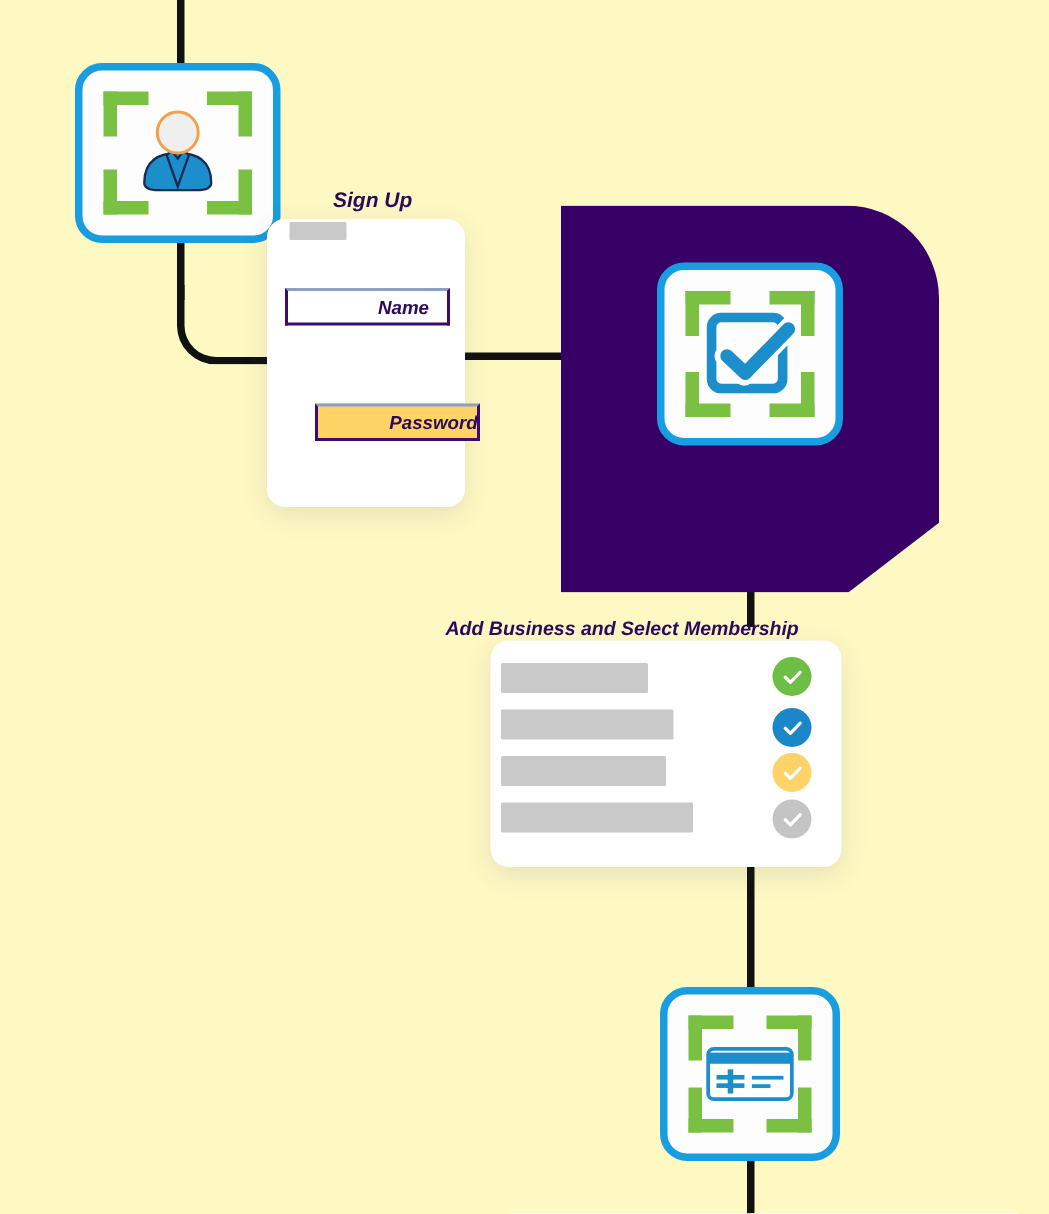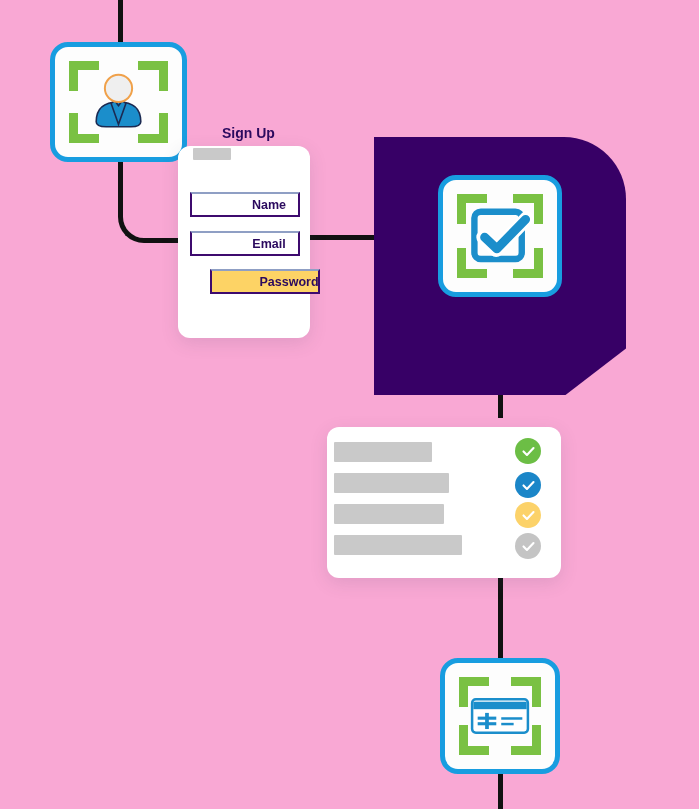--- a/index.html
+++ b/index.html
@@ -7,22 +7,23 @@
     padding: 0;
     background: #ffffff;
   }
   body {
     font-family: "Liberation Sans", sans-serif;
   }
   #stage {
     position: relative;
     width: 699px;
     height: 809px;
-    background: #f9a8d4;
+    background: #fef9c3;
     overflow: hidden;
+    font-style: italic;
   }
 
   
   .conn {
     position: absolute;
     background: #111111;
   }
   .conn-v { width: 5px; }
   .conn-h { height: 5px; }
 
@@ -170,21 +171,20 @@
 
   <div class="card" style="left:178px; top:146px; width:132px; height:192px;"></div>
 
   <div class="card-title" style="left:222px; top:125px; font-size:14px;">Sign Up</div>
 
   <div class="skeleton" style="left:193px; top:148px; width:38px; height:12px;"></div>
 
 
   <div class="field" style="left:190px; top:192px; width:110px; height:25px;">Name</div>
 
-  <div class="field" style="left:190px; top:231px; width:110px; height:25px;">Email</div>
 
   <div class="field filled" style="left:190px; top:269px; width:110px; height:25px;">Password</div>
 
   <div class="icon-tile" style="left:438px; top:175px; width:124px; height:122px;">
     <div class="brackets">
       <div class="brk tl"></div>
       <div class="brk tr"></div>
       <div class="brk bl"></div>
       <div class="brk br"></div>
     </div>
@@ -192,20 +192,21 @@
       <svg viewBox="0 0 100 100" preserveAspectRatio="xMidYMid meet">
         <rect x="10" y="12" width="74" height="74" rx="10" ry="10" fill="none" stroke="#1b8ecb" stroke-width="10"></rect>
         <path d="M24 52 L44 72 L92 22" fill="none" stroke="#ffffff" stroke-width="22" stroke-linecap="round" stroke-linejoin="round"></path>
         <path d="M26 52 L45 70 L90 24" fill="none" stroke="#1b8ecb" stroke-width="14" stroke-linecap="round" stroke-linejoin="round"></path>
       </svg>
     </div>
   </div>
 
   <div class="card" style="left:327px; top:427px; width:234px; height:151px;"></div>
 
+  <div class="card-title" style="left:297px; top:411px; font-size:13px;">Add Business and Select Membership</div>
 
   <div class="mrow-bar" style="left:334px; top:442px; width:98px;"></div>
   <div class="check-circle" style="left:515px; top:438px; background:#6cbe45;">
     <svg viewBox="0 0 24 24">
         <path d="M4 12 L9.5 17.5 L20 6.5" fill="none" stroke="#ffffff" stroke-width="3.4" stroke-linecap="round" stroke-linejoin="round"></path>
       </svg>
   </div>
 
   <div class="mrow-bar" style="left:334px; top:473px; width:115px;"></div>
   <div class="check-circle" style="left:515px; top:472px; background:#1b86c8;">

